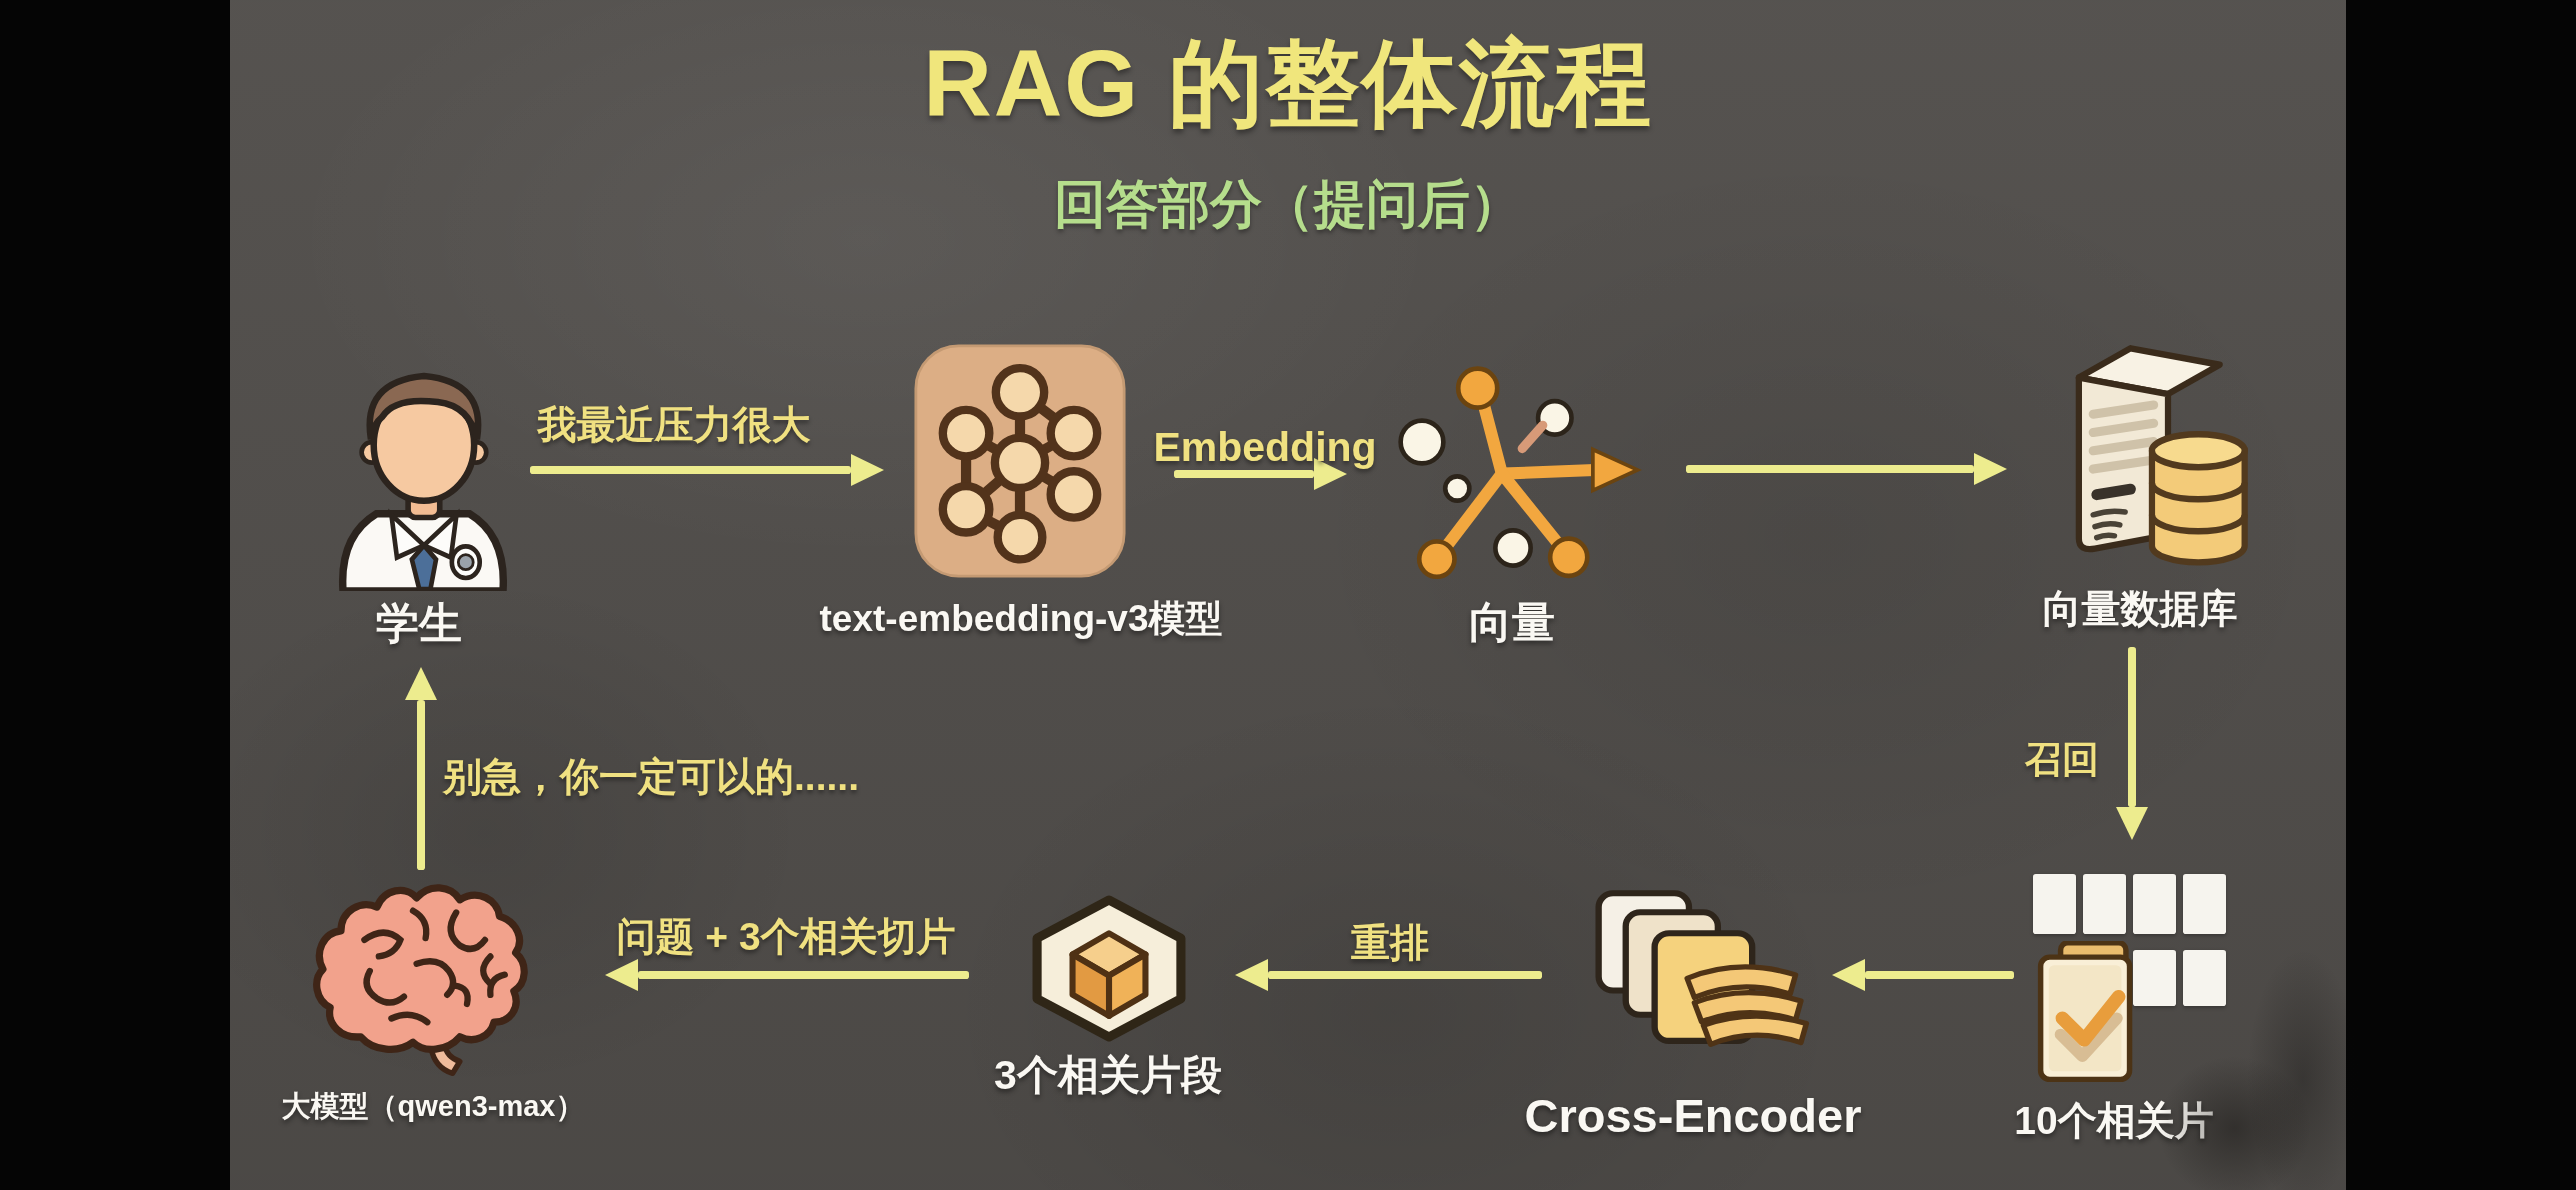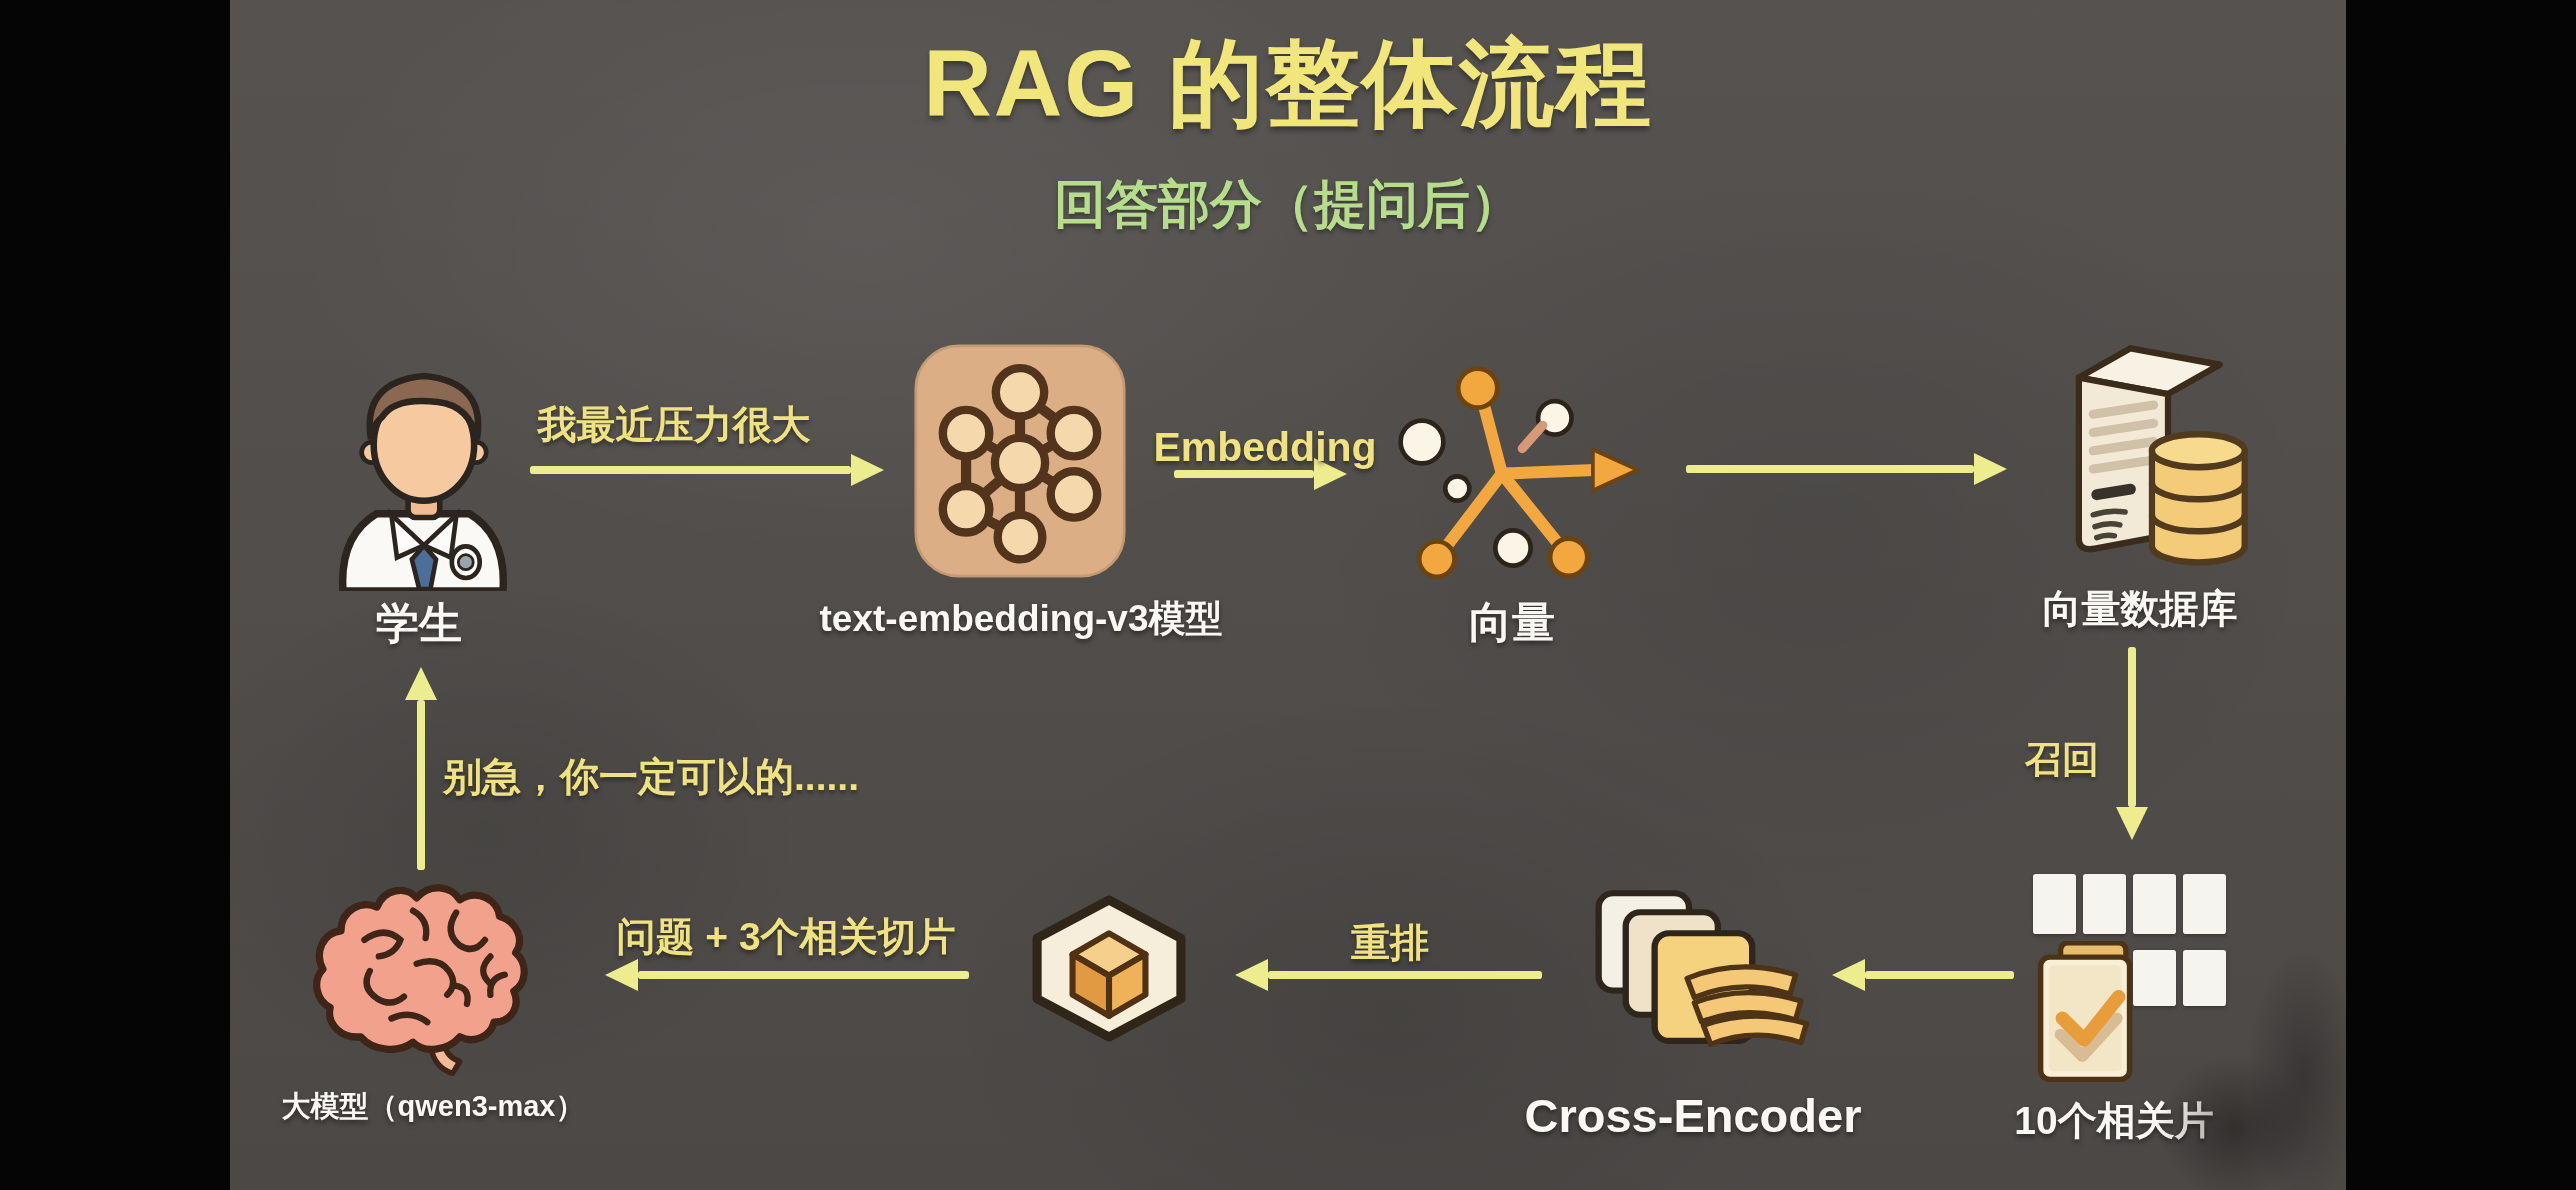--- a/index.html
+++ b/index.html
@@ -228,20 +228,21 @@
   <div class="elabel" style="left:1390px;top:916px;font-size:39px;">重排</div>
 
   <div class="node" style="left:1030px;top:895px;width:158px;height:147px;">
     <svg width="158" height="147" viewBox="0 0 156 146" preserveAspectRatio="none">
       <polygon points="78,5 149,43 149,103 78,141 7,103 7,43" fill="#f6eeda" stroke="#2f2617" stroke-width="9" stroke-linejoin="round"></polygon>
       <polygon points="78,38 114,59 78,80 42,59" fill="#f6cf8c" stroke="#4f3114" stroke-width="6" stroke-linejoin="round"></polygon>
       <polygon points="114,59 114,99 78,120 78,80" fill="#f0b258" stroke="#4f3114" stroke-width="6" stroke-linejoin="round"></polygon>
       <polygon points="42,59 78,80 78,120 42,99" fill="#e29a42" stroke="#4f3114" stroke-width="6" stroke-linejoin="round"></polygon>
     </svg>
   </div>
+  <div class="nlabel" style="left:1108px;top:1048px;font-size:41px;">3个相关片段</div>
 
   <div class="arrow-h head-left" style="left:638px;top:971px;width:331px;"></div>
   <div class="elabel" style="left:786px;top:910px;font-size:39px;">问题 + 3个相关切片</div>
 
   <div class="node" style="left:305px;top:876px;width:225px;height:201px;">
     <svg width="225" height="201" viewBox="0 0 250 220" preserveAspectRatio="none">
       <path d="M140,188 Q144,210 164,216 L172,203 Q157,198 155,184 Z" fill="#f0bb9b" stroke="#3f2517" stroke-width="6" stroke-linejoin="round"></path>
       <path d="M62,176 C40,178 24,162 28,144 C12,136 8,114 20,102 C10,84 20,62 40,60 C40,38 62,26 80,34 C88,14 112,10 124,24 C138,8 162,10 172,26 C192,14 214,26 216,44 C236,50 244,70 234,84 C248,96 246,118 232,126 C240,144 228,160 210,160 C206,176 188,184 172,176 C158,192 132,194 120,182 C104,194 76,192 62,176 Z" fill="#f2a28c" stroke="#3f2517" stroke-width="8" stroke-linejoin="round"></path>
       <g fill="none" stroke="#3f2517" stroke-width="7" stroke-linecap="round">
         <path d="M66,70 Q88,54 106,70 Q100,86 82,88"></path>

